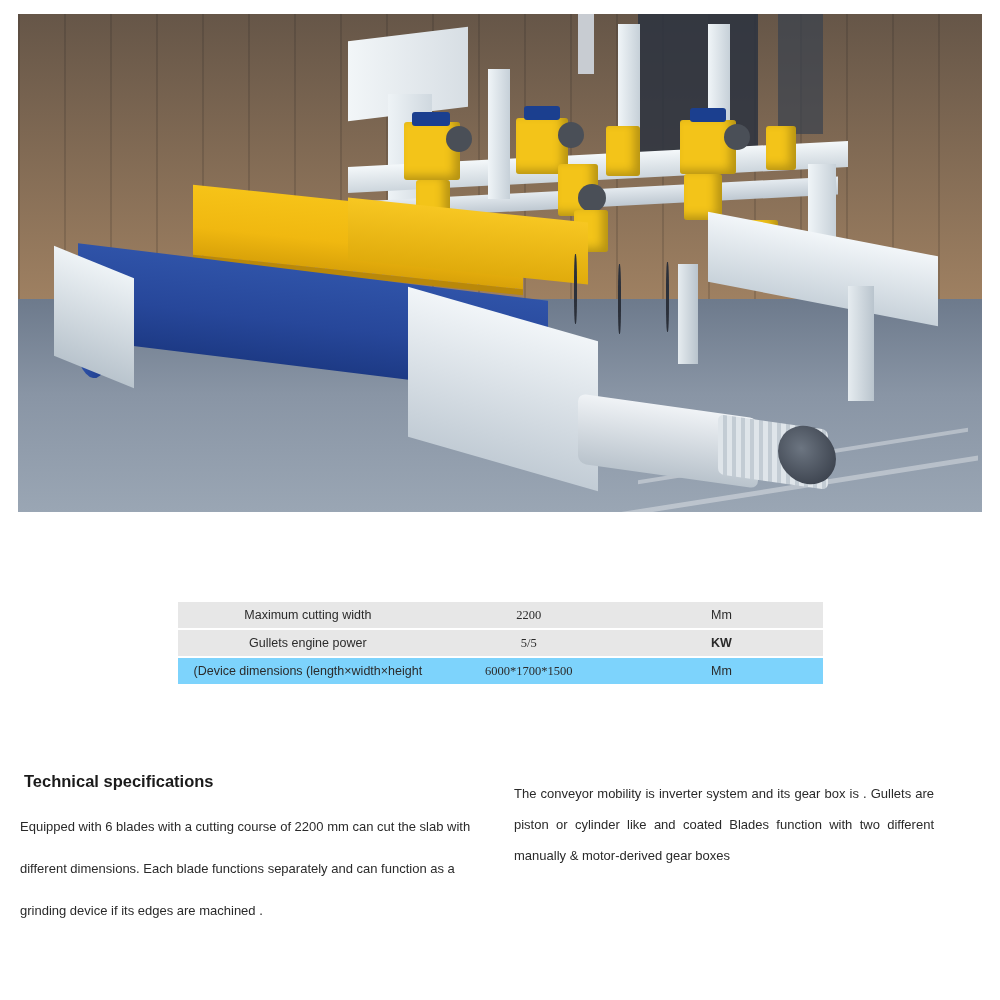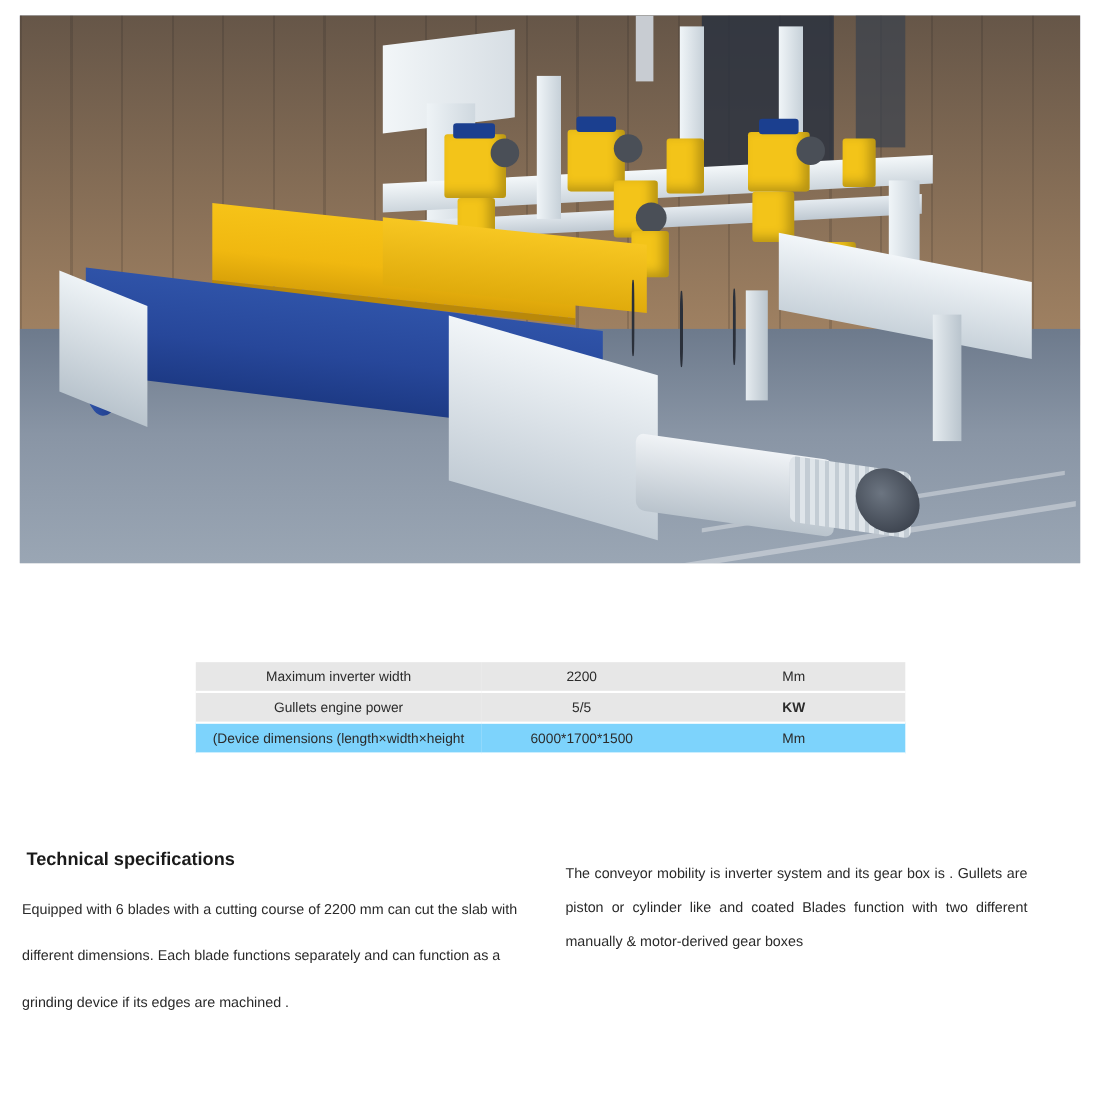--- a/index.html
+++ b/index.html
@@ -254,21 +254,21 @@
     color: #2b2b2b;
   }
   .spec-table td {
     height: 26px;
     text-align: center;
     vertical-align: middle;
     padding: 0 6px;
     border-bottom: 2px solid #ffffff;
   }
   .spec-table td.c1 { width: 260px; }
-  .spec-table td.c2 { width: 178px; }
+  .spec-table td.c2 { width: 178px; font-family: Liberation Serif, serif; }
   .spec-table td.c3 { width: 207px; }
   .row-grey td { background: #e7e7e7; }
   .row-white td { background: #f7f7f7; }
   .row-last td { background: #7dd3fc; }
   .bold { font-weight: bold; }
 
   
   .tech-head {
     position: absolute;
     left: 24px;
@@ -392,21 +392,21 @@
       <div class="hose" style="left:556px; top:240px;"></div>
       <div class="hose" style="left:600px; top:250px;"></div>
       <div class="hose" style="left:648px; top:248px;"></div>
     </div>
   </div>
 
 
   <table class="spec-table">
     <tbody>
       <tr class="row-grey">
-        <td class="c1">Maximum inverter width</td>
+        <td class="c1">Maximum cutting width</td>
         <td class="c2">2200</td>
         <td class="c3">Mm</td>
       </tr>
       <tr class="row-grey">
         <td class="c1">Gullets engine power</td>
         <td class="c2">5/5</td>
         <td class="c3 bold">KW</td>
       </tr>
       <tr class="row-last">
         <td class="c1">(Device dimensions (length×width×height</td>

